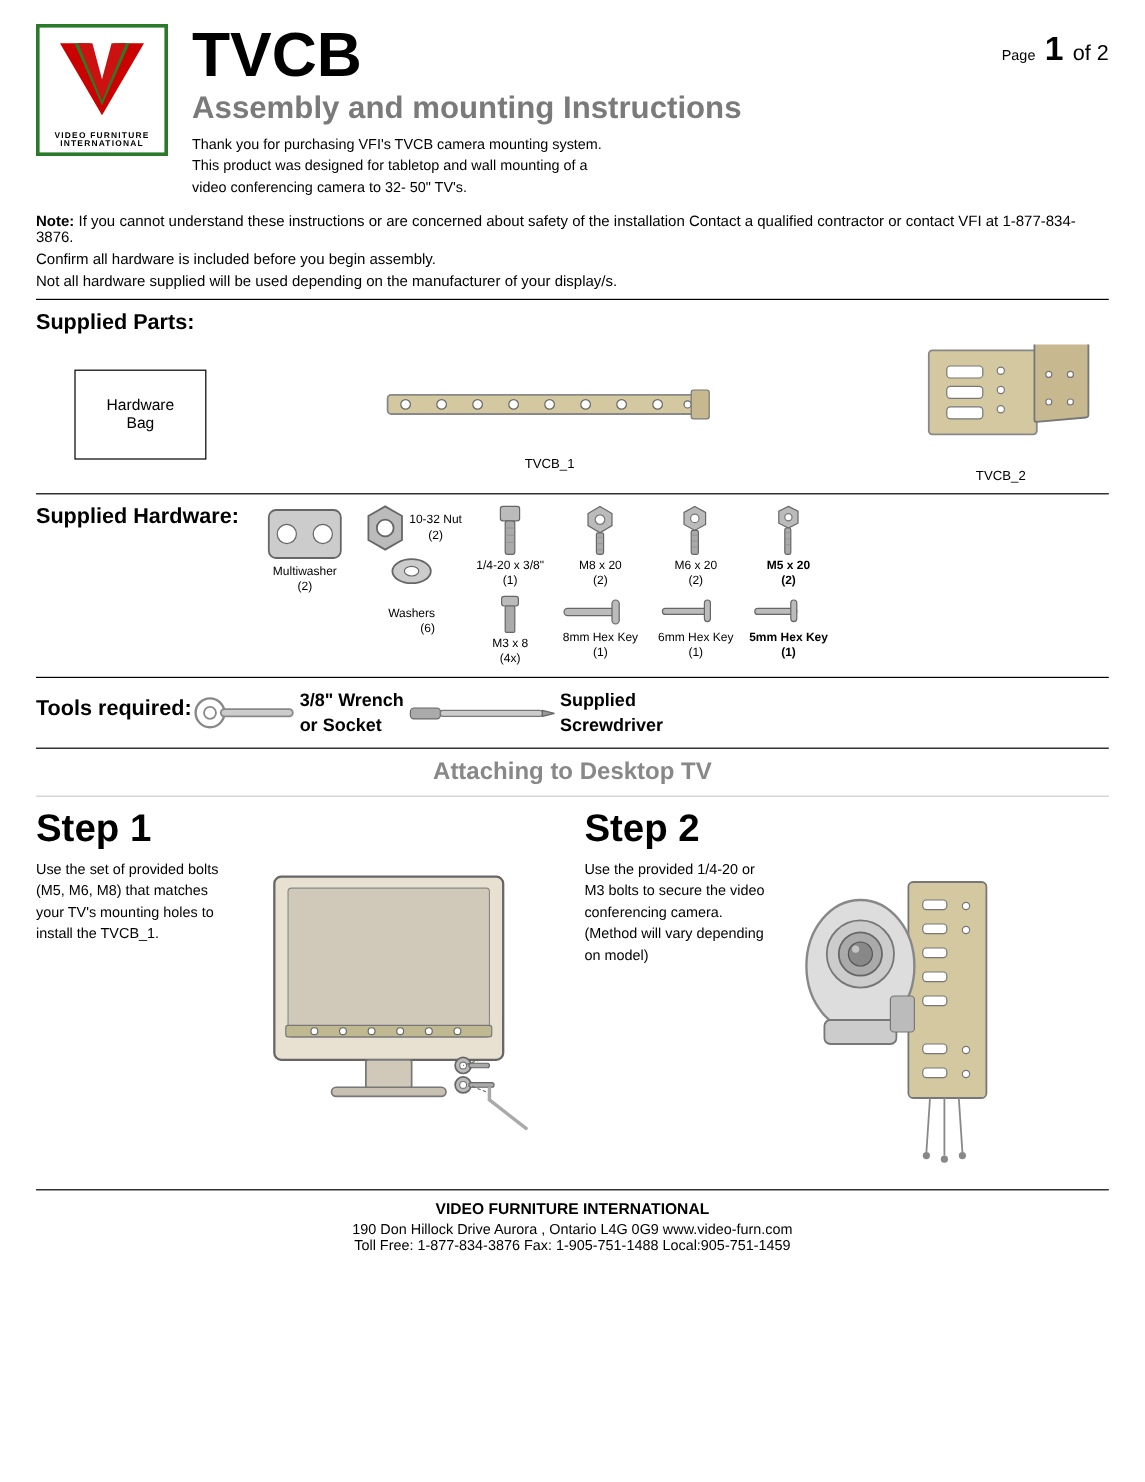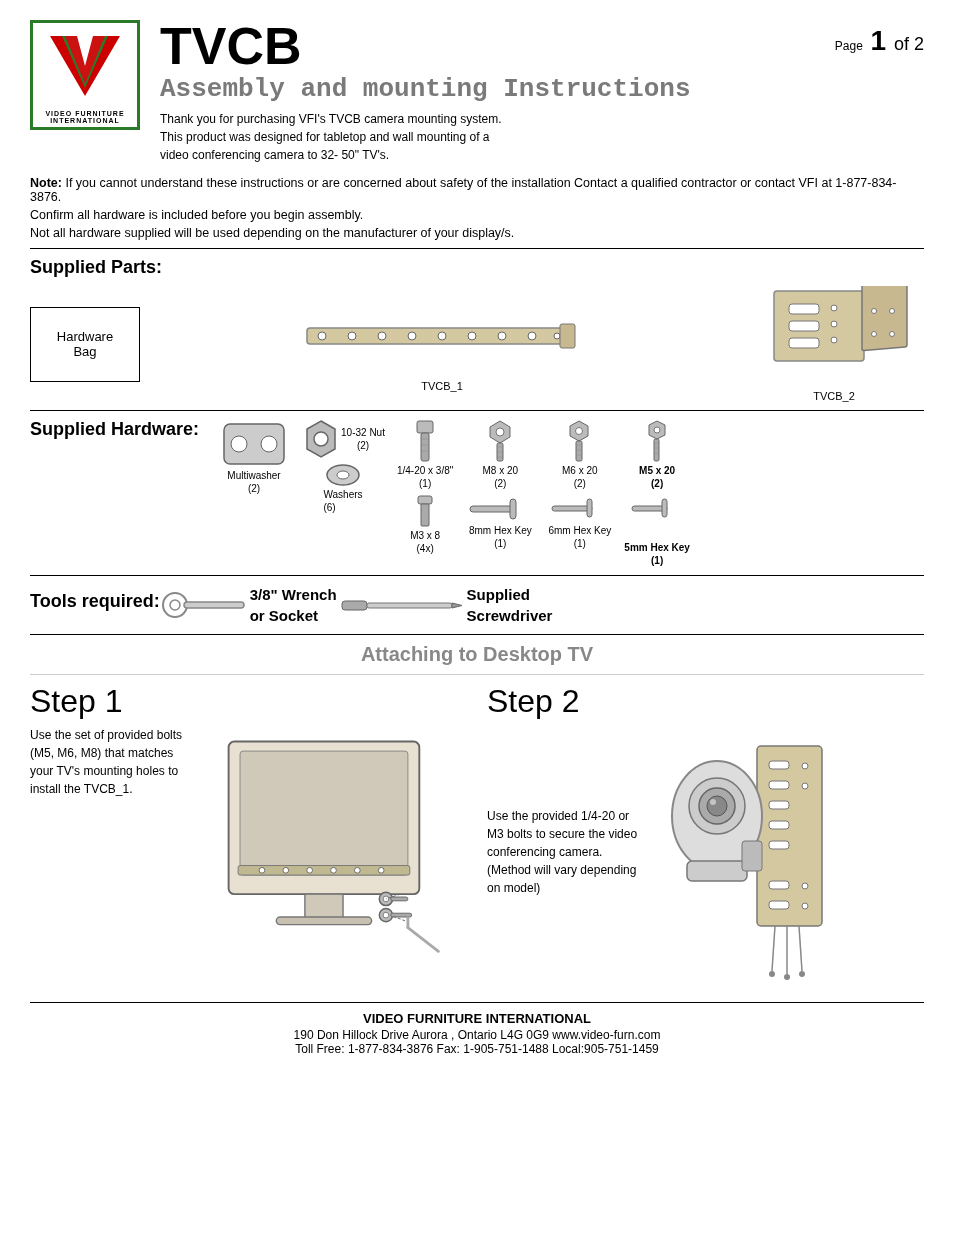--- a/index.html
+++ b/index.html
@@ -46,21 +46,20 @@
       font-weight: 900;
       color: #000;
       line-height: 1;
       margin-bottom: 2px;
     }
     .header-title-block h2 {
       font-size: 26px;
       font-weight: 700;
       color: #7a7a7a;
       margin-bottom: 6px;
-      font-family: Liberation Mono, monospace;
     }
     .header-title-block p {
       font-size: 12px;
       color: #000;
       line-height: 1.5;
       max-width: 430px;
     }
     .page-info {
       font-size: 28px;
       font-weight: 400;
@@ -107,20 +106,21 @@
     .hardware-bag-box {
       border: 1.5px solid #000;
       width: 110px;
       height: 75px;
       display: flex;
       align-items: center;
       justify-content: center;
       font-size: 13px;
       text-align: center;
       flex-shrink: 0;
+      margin-left: 32px;
     }
 
     .part-item {
       display: flex;
       flex-direction: column;
       align-items: center;
       font-size: 11px;
       text-align: center;
     }
     .part-item .part-label {
@@ -150,21 +150,21 @@
     .steps-row {
       display: flex;
       gap: 20px;
       margin-top: 8px;
     }
     .step-block {
       flex: 1;
     }
     .step-heading {
       font-size: 32px;
-      font-weight: 400;
+      font-weight: 700;
       margin-bottom: 6px;
     }
     .step-text {
       font-size: 12px;
       line-height: 1.5;
       margin-bottom: 8px;
     }
 
     
     .footer {
@@ -298,21 +298,21 @@
             <polygon points="20,2 34,10 34,30 20,38 6,30 6,10" fill="#bbb" stroke="#666" stroke-width="1.5"></polygon>
             <circle cx="20" cy="20" r="7" fill="#fff" stroke="#666" stroke-width="1.5"></circle>
           </svg>
           <div style="font-size:10px; text-align:center; line-height:1.3;">10-32 Nut<br>(2)</div>
         </div>
         <div style="display:flex; flex-direction:column; align-items:center;">
           <svg width="40" height="25" viewBox="0 0 40 25">
             <ellipse cx="20" cy="12" rx="16" ry="10" fill="#ccc" stroke="#666" stroke-width="1.5"></ellipse>
             <ellipse cx="20" cy="12" rx="6" ry="4" fill="#fff" stroke="#666" stroke-width="1"></ellipse>
           </svg>
-          <div style="font-size:10px; text-align:left; line-height:1.3;">Washers<br>(6)</div>
+          <div style="font-size:10px; text-align:right; line-height:1.3;margin-top:16px;">Washers<br>(6)</div>
         </div>
       </div>
 
       <div style="display:flex; flex-direction:column; align-items:center; gap:4px; margin-right:8px;">
         <div style="display:flex; flex-direction:column; align-items:center;">
           <svg width="40" height="45" viewBox="0 0 40 45">
             <rect x="12" y="2" width="16" height="12" rx="2" fill="#bbb" stroke="#666" stroke-width="1"></rect>
             <rect x="16" y="14" width="8" height="28" rx="2" fill="#aaa" stroke="#666" stroke-width="1"></rect>
 
             <line x1="16" y1="20" x2="24" y2="20" stroke="#888" stroke-width="0.5"></line>
@@ -378,21 +378,21 @@
           <svg width="30" height="45" viewBox="0 0 30 45">
             <polygon points="15,2 23,6 23,16 15,20 7,16 7,6" fill="#bbb" stroke="#666" stroke-width="1"></polygon>
             <circle cx="15" cy="11" r="3" fill="#fff" stroke="#777" stroke-width="1"></circle>
             <rect x="12" y="20" width="5" height="22" rx="1.5" fill="#aaa" stroke="#666" stroke-width="1"></rect>
             <line x1="12" y1="24" x2="17" y2="24" stroke="#888" stroke-width="0.5"></line>
             <line x1="12" y1="29" x2="17" y2="29" stroke="#888" stroke-width="0.5"></line>
             <line x1="12" y1="34" x2="17" y2="34" stroke="#888" stroke-width="0.5"></line>
           </svg>
           <div style="font-size:10px; text-align:center; line-height:1.3;">M5 x 20<br>(2)</div>
         </div>
-        <div style="display:flex; flex-direction:column; align-items:center;gap:17px;">
+        <div style="display:flex; flex-direction:column; align-items:flex-start;">
           <svg width="60" height="30" viewBox="0 0 60 30">
             <rect x="5" y="12" width="35" height="5" rx="2.5" fill="#bbb" stroke="#666" stroke-width="1"></rect>
             <rect x="35" y="5" width="5" height="18" rx="2.5" fill="#bbb" stroke="#666" stroke-width="1"></rect>
           </svg>
           <div style="font-size:10px; text-align:center; line-height:1.3;">5mm Hex Key<br>(1)</div>
         </div>
       </div>
 
     </div>
   </div>
@@ -469,21 +469,21 @@
         <line x1="218" y1="205" x2="218" y2="195" stroke="#aaa" stroke-width="3" stroke-linecap="round"></line>
 
         <line x1="210" y1="170" x2="195" y2="175" stroke="#666" stroke-width="1" stroke-dasharray="3,2"></line>
         <line x1="215" y1="198" x2="202" y2="193" stroke="#666" stroke-width="1" stroke-dasharray="3,2"></line>
       </svg>
     </div>
   </div>
 
   <div class="step-block">
     <div class="step-heading">Step 2</div>
-    <div style="display:flex; align-items:center; gap:10px;">
+    <div style="display:flex; align-items:flex-start; gap:10px;">
       <div class="step-text" style="max-width:160px;">Use the provided 1/4-20 or M3 bolts to secure the video conferencing camera. (Method will vary depending on model)</div>
 
       <svg width="200" height="260" viewBox="0 0 200 260">
 
         <rect x="100" y="20" width="65" height="180" rx="4" fill="#d4c8a0" stroke="#777" stroke-width="1.5"></rect>
 
         <rect x="112" y="35" width="20" height="8" rx="3" fill="#fff" stroke="#777" stroke-width="1"></rect>
         <rect x="112" y="55" width="20" height="8" rx="3" fill="#fff" stroke="#777" stroke-width="1"></rect>
         <rect x="112" y="75" width="20" height="8" rx="3" fill="#fff" stroke="#777" stroke-width="1"></rect>
         <rect x="112" y="95" width="20" height="8" rx="3" fill="#fff" stroke="#777" stroke-width="1"></rect>

